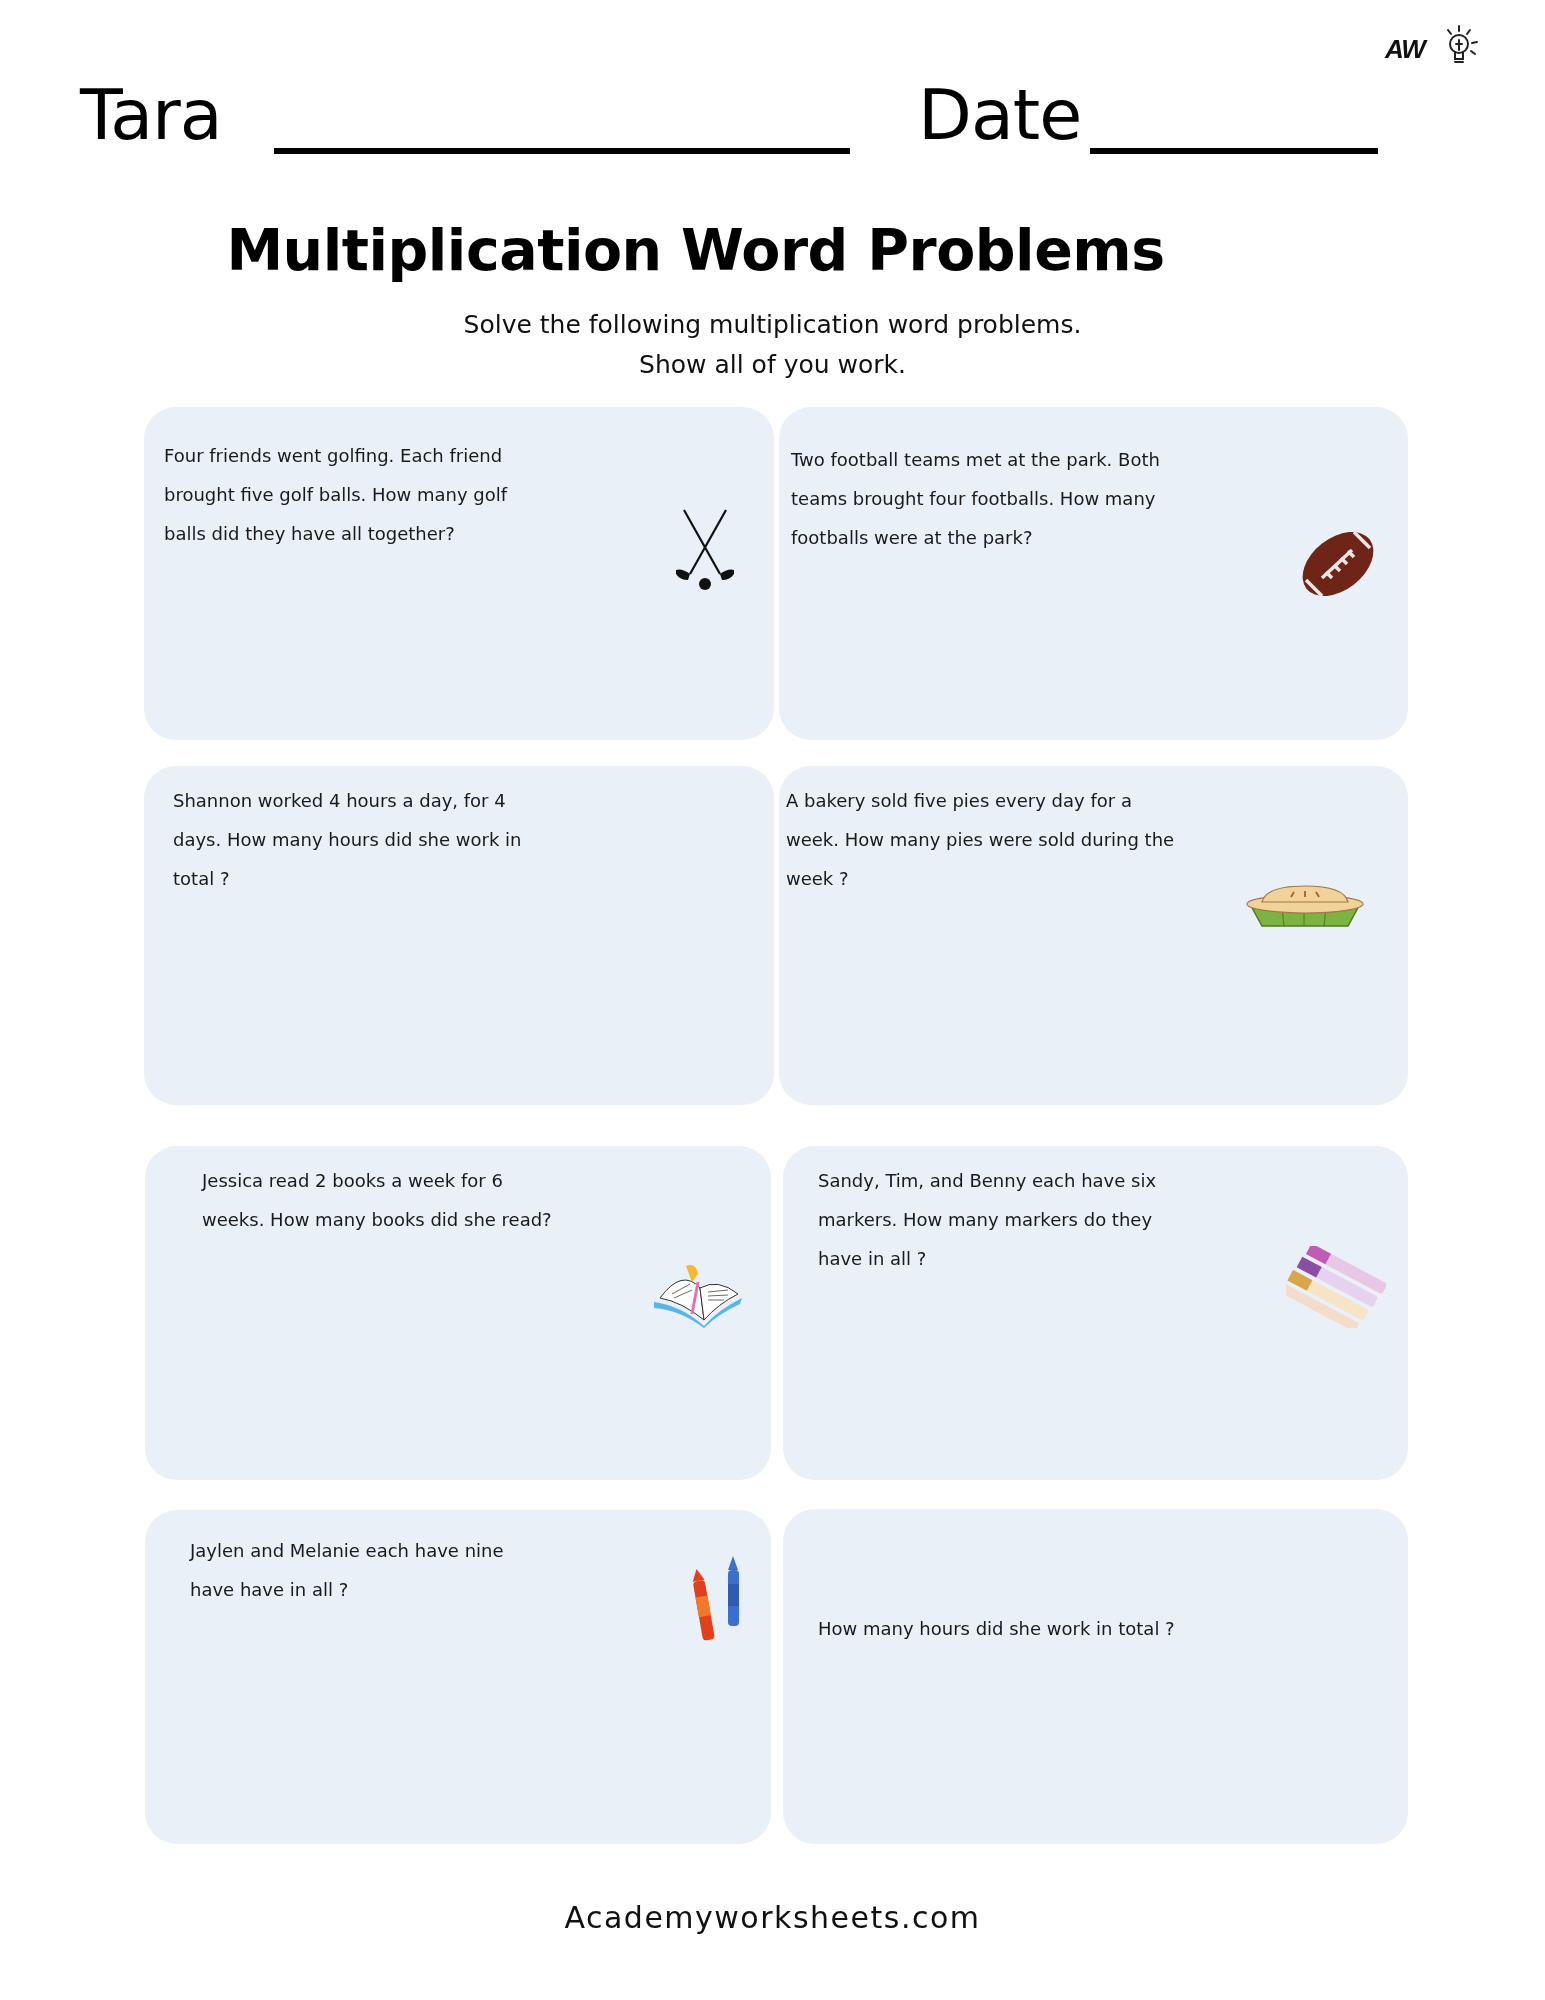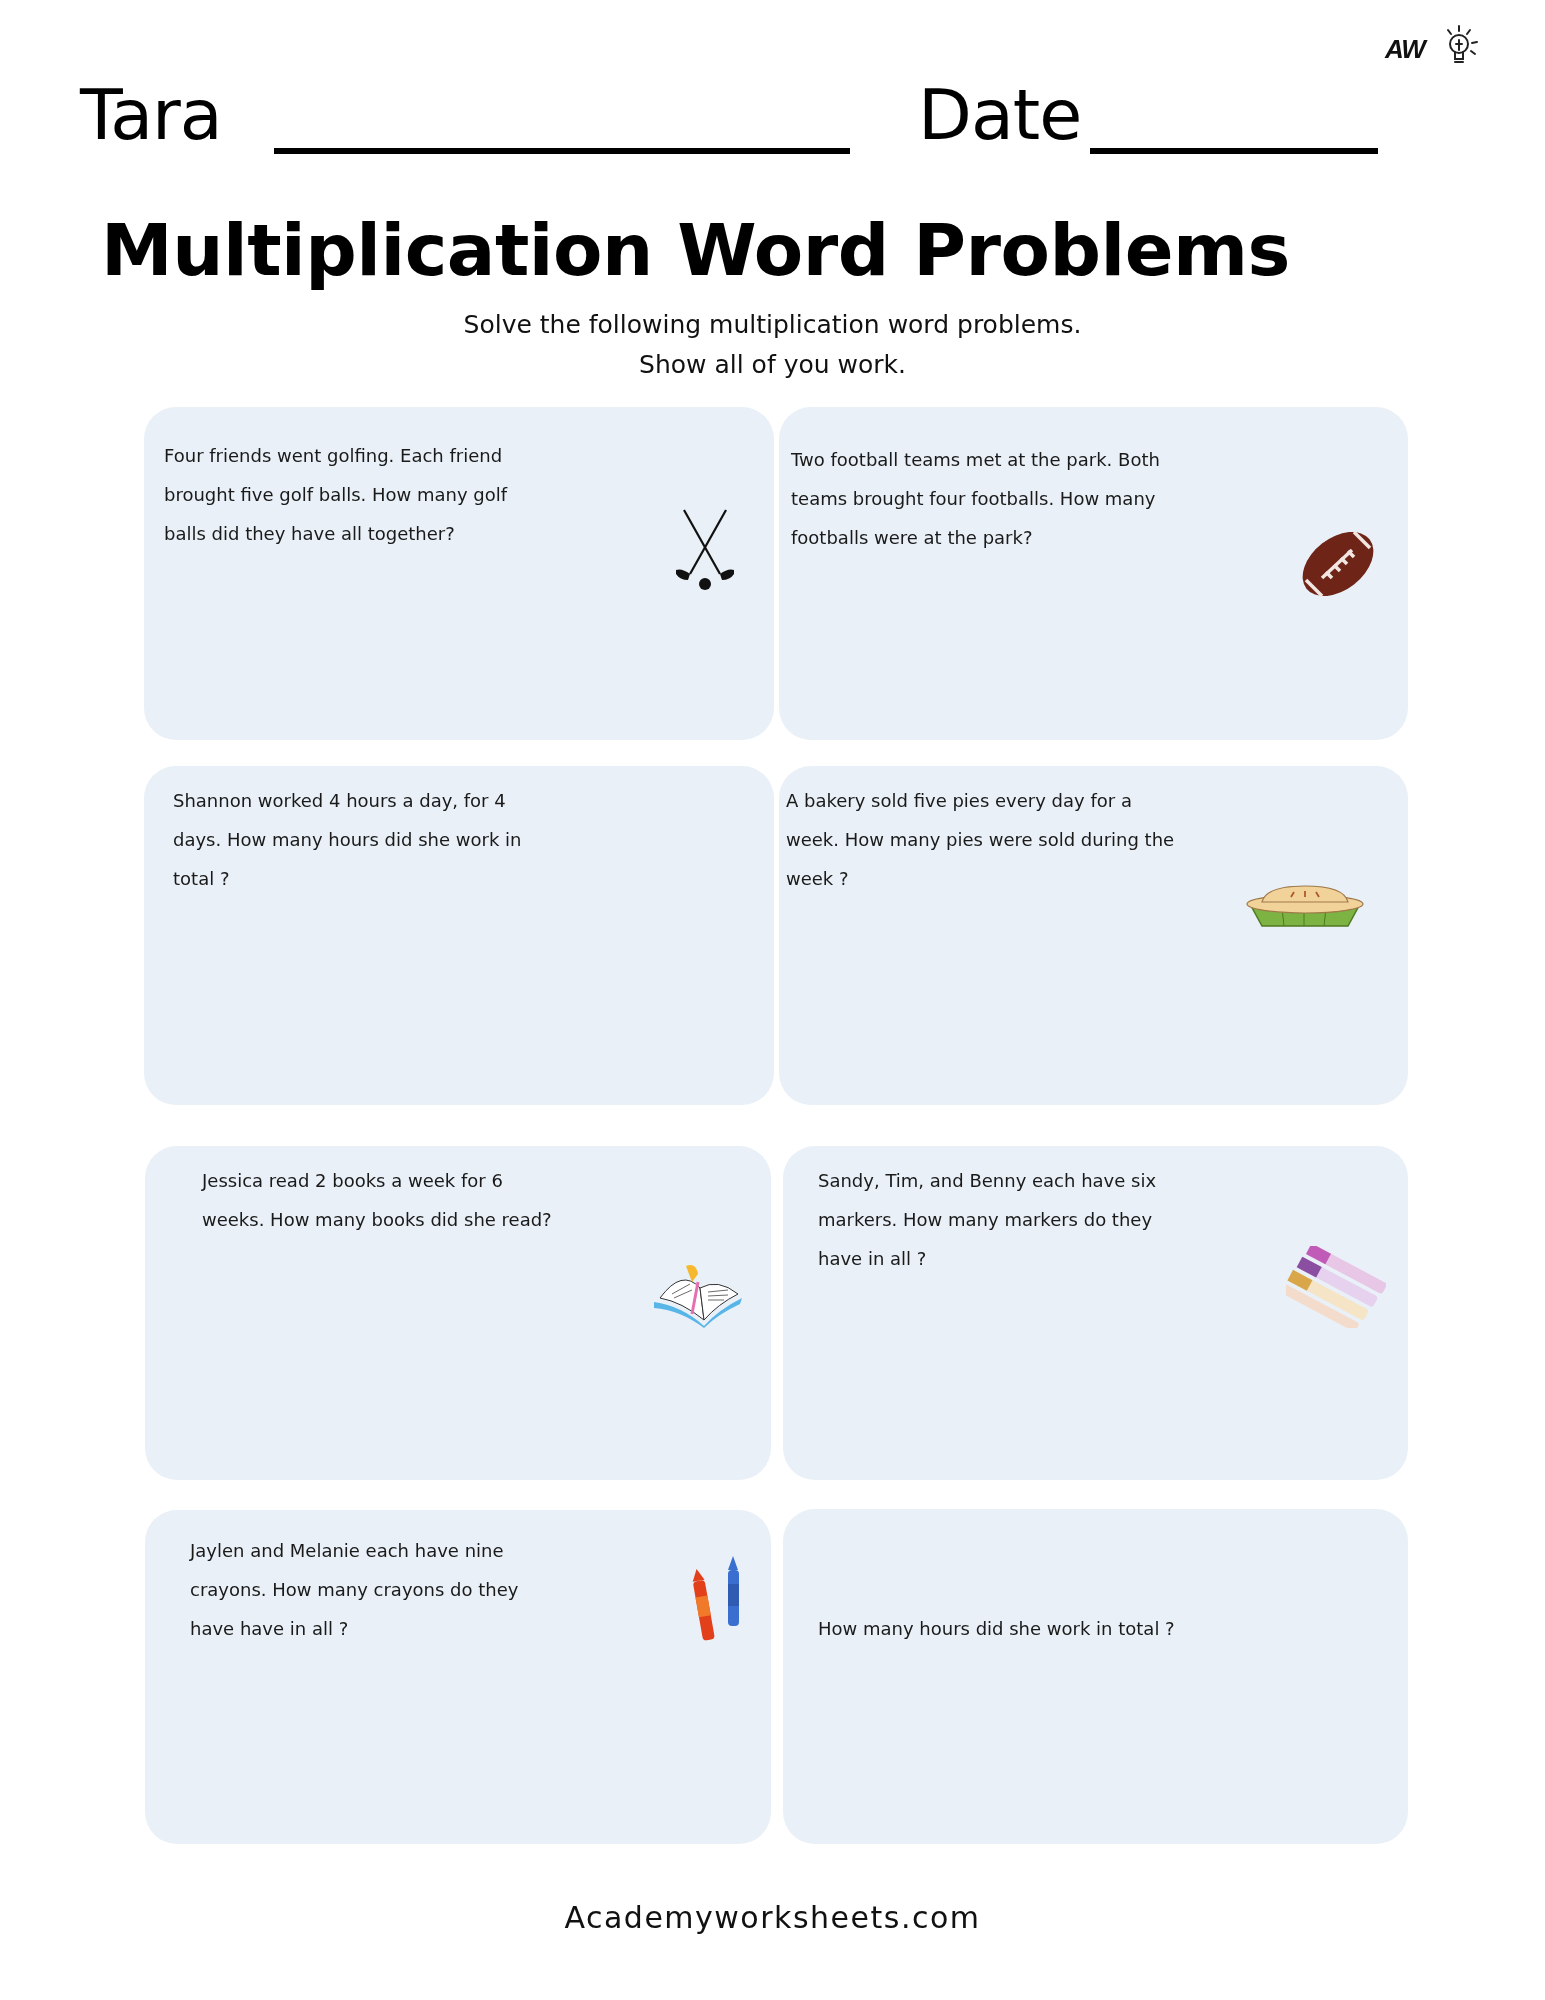--- a/index.html
+++ b/index.html
@@ -10,21 +10,21 @@
   .logo-text { position:absolute; left:0; top:12px; font-family:"Liberation Sans", sans-serif;
                font-weight:bold; font-size:26px; letter-spacing:-1px; color:#111; font-style:italic; }
   .logo svg { position:absolute; left:52px; top:0; }
   .field-label { font-family:"DejaVu Sans", sans-serif; font-size:70px; line-height:1; color:#000; letter-spacing:-1px; }
   .name-label { left:80px; top:80px; }
   .date-label { left:918px; top:80px; }
   .line { background:#000; height:6px; }
   .name-line { left:274px; top:148px; width:576px; }
   .date-line { left:1090px; top:148px; width:288px; }
   .title { left:0; width:1391px; top:208px; text-align:center; font-family:"DejaVu Sans", sans-serif;
-           font-weight:bold; font-size:72px; line-height:84px; color:#000; letter-spacing:-0.5px; }
+           font-weight:bold; font-size:57px; line-height:84px; color:#000; letter-spacing:-0.5px; }
   .subtitle { left:0; width:1545px; text-align:center; font-size:25px; line-height:30px; color:#111; }
   .sub1 { top:310px; }
   .sub2 { top:350px; }
   .card { background:#e9f0f7; border-radius:32px; }
   .q { font-family:"DejaVu Sans", sans-serif; font-size:18px; line-height:39px; color:#1a1a1a; white-space:nowrap; }
   .q div { height:39px; }
   .footer { left:0; width:1545px; top:1898px; text-align:center; font-family:"DejaVu Sans", sans-serif;
             font-size:30px; line-height:40px; letter-spacing:1.5px; color:#111; }
 </style>
 </head>
@@ -92,21 +92,20 @@
   <div>Jessica read 2 books a week for 6</div>
   <div>weeks.  How many books did she read?</div>
 </div>
 <div class="abs q" style="left:818px;top:1161px;">
   <div>Sandy, Tim, and Benny each have six</div>
   <div>markers. How many markers do they</div>
   <div>have in all ?</div>
 </div>
 <div class="abs q" style="left:190px;top:1531px;">
   <div>Jaylen and Melanie each have nine</div>
-  <div>crayons. How many crayons do they</div>
   <div>have have in all ?</div>
 </div>
 <div class="abs q" style="left:818px;top:1531px;white-space:pre;">
   <div>How many hours did she work in total ?</div>
 </div>
 
 <svg class="abs" style="left:672px;top:508px;" width="66" height="82" viewBox="0 0 66 82">
   <g stroke="#111" stroke-width="2.2" fill="none">
     <line x1="12" y1="2" x2="48" y2="66"></line>
     <line x1="54" y1="2" x2="18" y2="66"></line>

